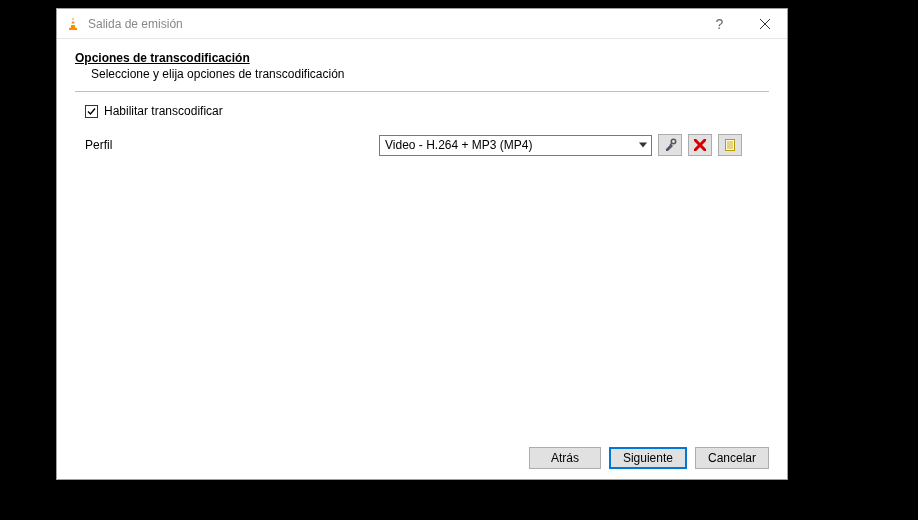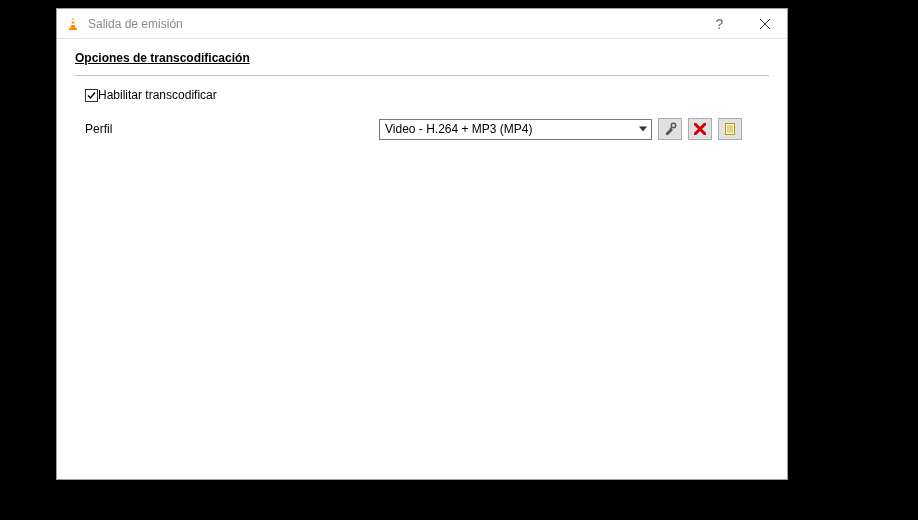--- a/index.html
+++ b/index.html
@@ -68,21 +68,21 @@
     margin-top: 2px;
   }
   .hr {
     border: none;
     border-top: 1px solid #c0c0c0;
     margin: 10px 0 12px 0;
   }
   .checkbox-row {
     display: flex;
     align-items: center;
-    gap: 0;
+    gap: 6px;
     padding-left: 10px;
     margin-bottom: 16px;
   }
   .checkbox {
     width: 13px;
     height: 13px;
     border: 1px solid #333;
     display: flex;
     align-items: center;
     justify-content: center;
@@ -175,20 +175,21 @@
         <svg width="10" height="10" viewBox="0 0 10 10">
           <line x1="0" y1="0" x2="10" y2="10" stroke="#333" stroke-width="1"></line>
           <line x1="10" y1="0" x2="0" y2="10" stroke="#333" stroke-width="1"></line>
         </svg>
       </span>
     </div>
   </div>
 
   <div class="content">
     <div class="heading">Opciones de transcodificación</div>
+    <div class="subheading">Seleccione y elija opciones de transcodificación</div>
     <hr class="hr">
 
     <div class="checkbox-row">
       <span class="checkbox">
         <svg width="11" height="11" viewBox="0 0 11 11">
           <polyline points="2,5.5 4.5,8 9,2.5" fill="none" stroke="#000" stroke-width="1.4"></polyline>
         </svg>
       </span>
       <span>Habilitar transcodificar</span>
     </div>
@@ -222,14 +223,25 @@
             <rect x="2.5" y="1.5" width="9" height="11" fill="#fffbe0" stroke="#b89b00" stroke-width="1"></rect>
             <line x1="4" y1="4" x2="10" y2="4" stroke="#b89b00" stroke-width="0.8"></line>
             <line x1="4" y1="6" x2="10" y2="6" stroke="#b89b00" stroke-width="0.8"></line>
             <line x1="4" y1="8" x2="10" y2="8" stroke="#b89b00" stroke-width="0.8"></line>
             <line x1="4" y1="10" x2="10" y2="10" stroke="#b89b00" stroke-width="0.8"></line>
           </svg>
         </span>
       </div>
     </div>
 
+    <div class="footer">
+      <div class="btn">
+        <span>Atrás</span>
+      </div>
+      <div class="btn primary">
+        <span>Siguiente</span>
+      </div>
+      <div class="btn">
+        <span>Cancelar</span>
+      </div>
+    </div>
   </div>
 </div>
 
 </body></html>

